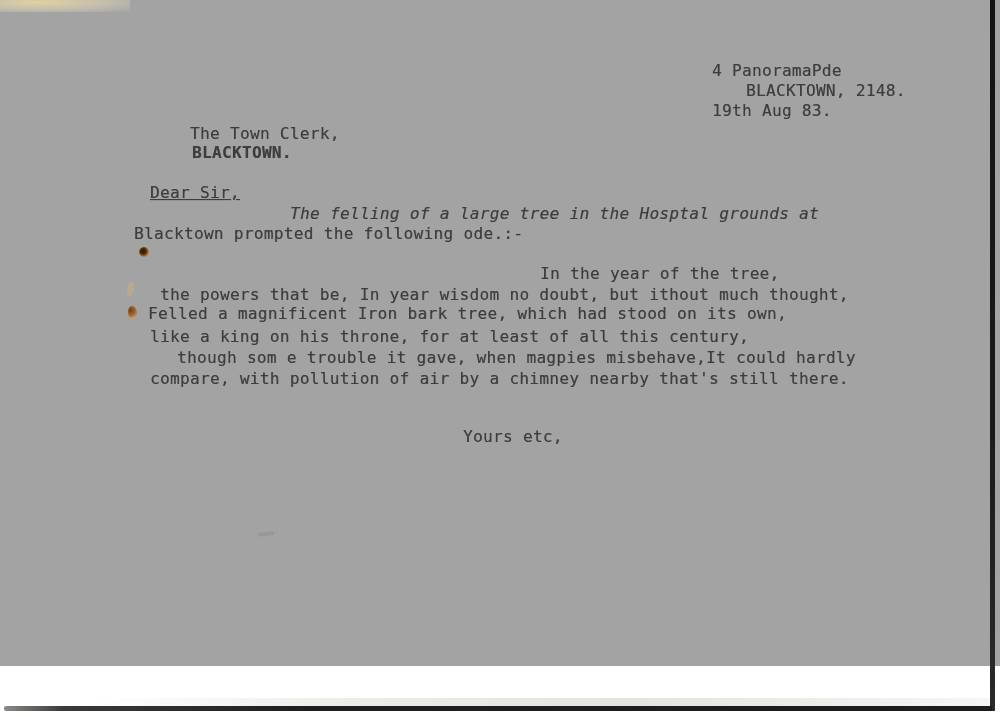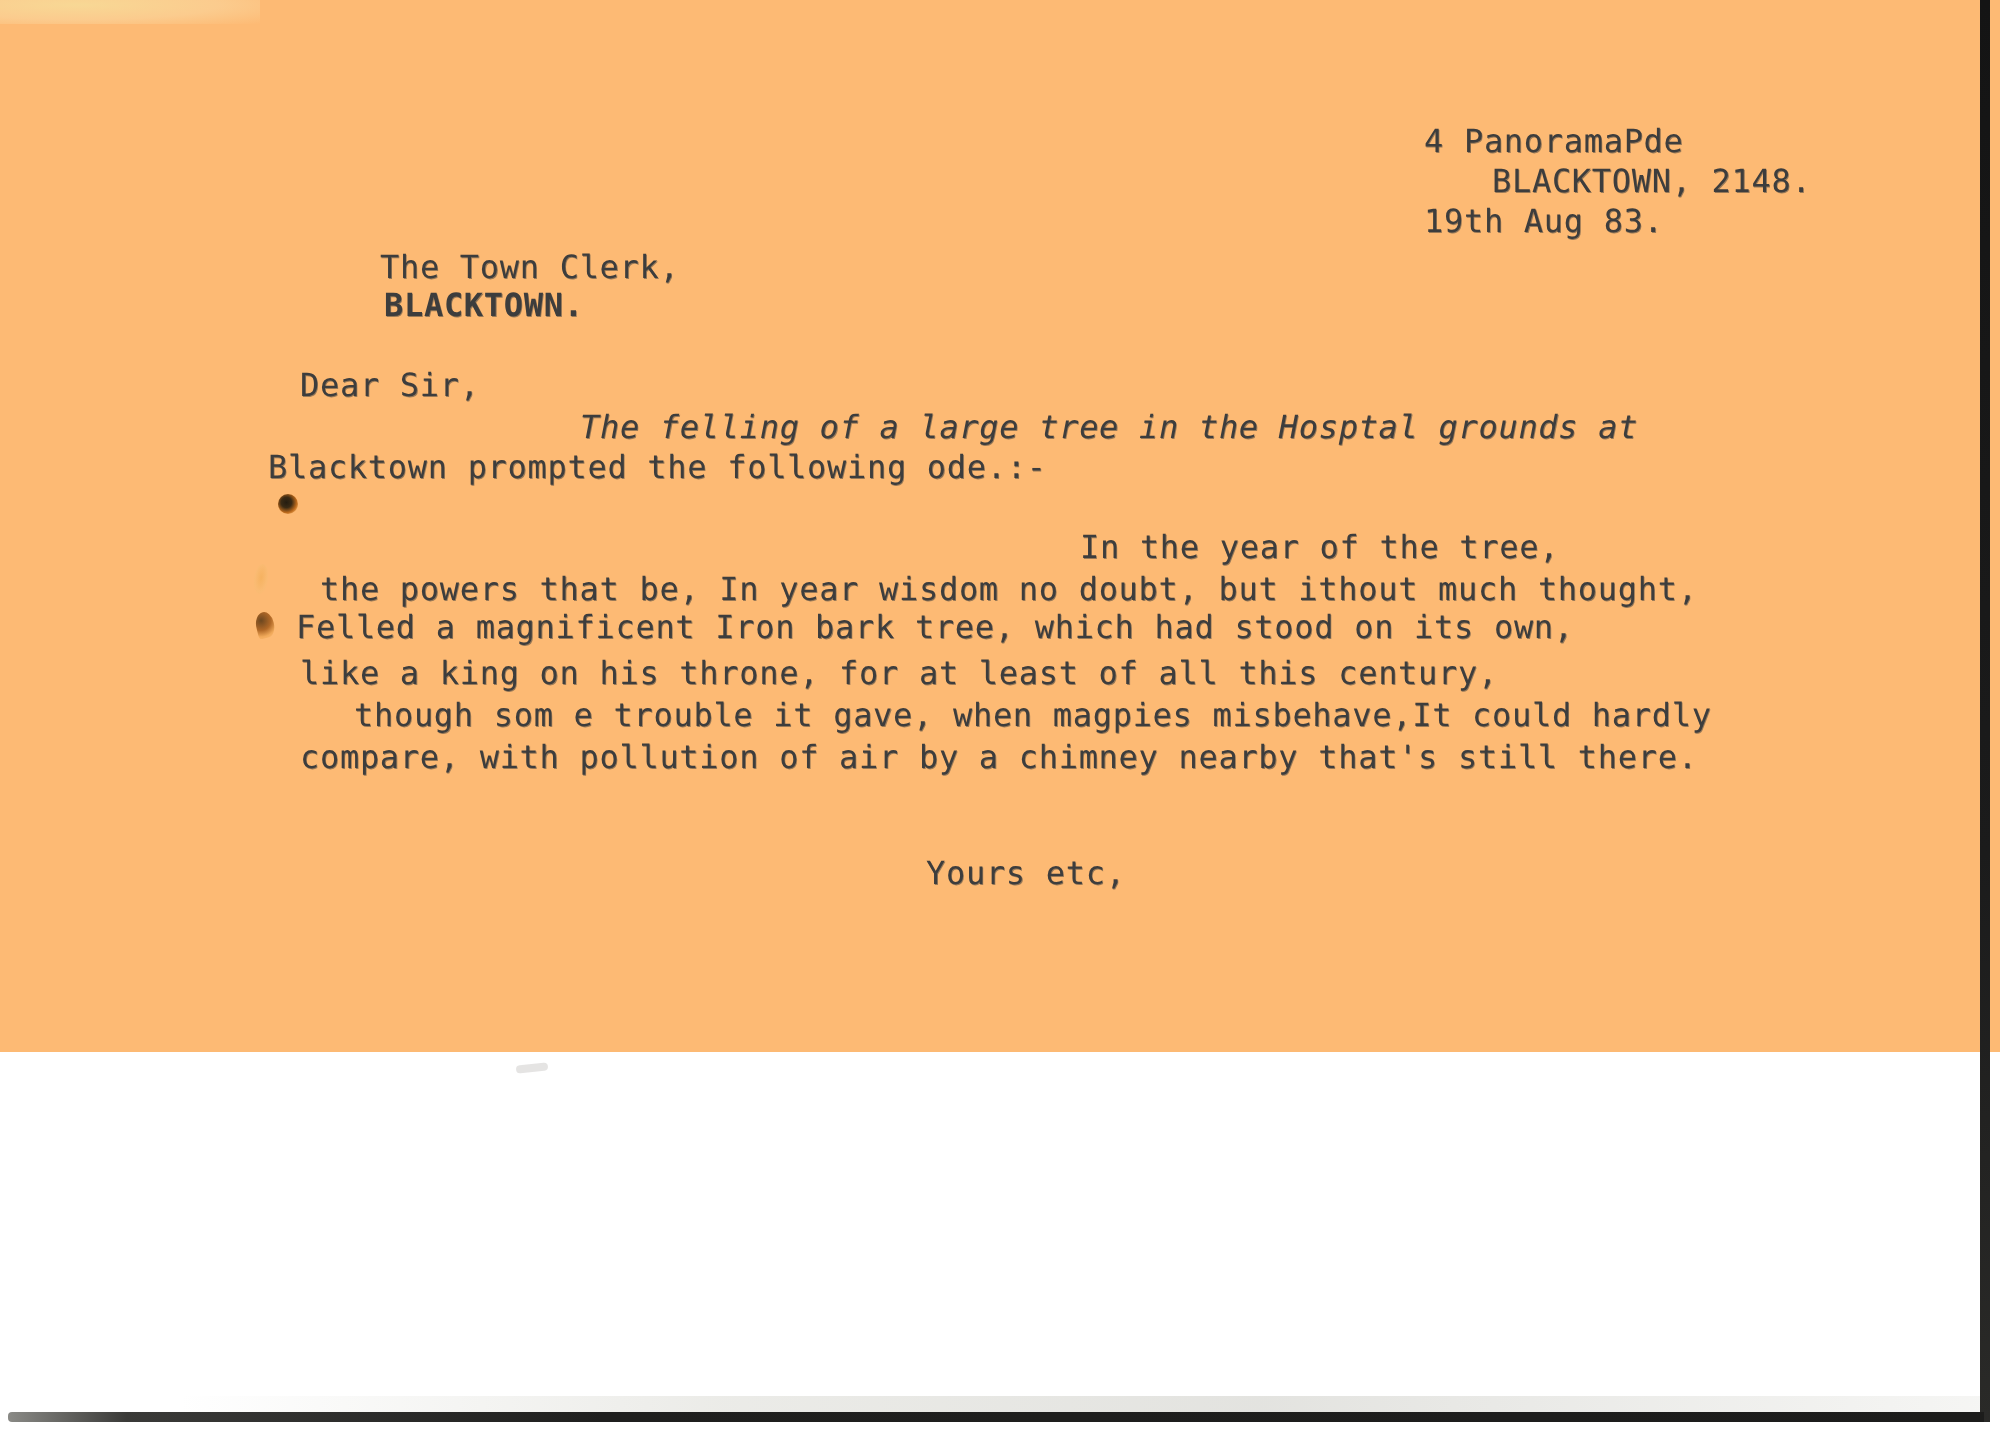--- a/index.html
+++ b/index.html
@@ -5,22 +5,22 @@
   * { margin: 0; padding: 0; box-sizing: border-box; }
   html, body {
     width: 1000px; height: 717px;
     background: #ffffff;
     overflow: hidden;
     font-family: "DejaVu Sans Mono", "Liberation Mono", monospace;
   }
   .page {
     position: absolute;
     left: 0; top: 0;
-    width: 1000px; height: 526px;
-    background: #fdba74;
+    width: 1000px; height: 666px;
+    background: #a3a3a3;
   }
   .line {
     position: absolute;
     font-size: 16px;
     line-height: 20px;
     letter-spacing: 0.35px;
     color: #3d3d3d;
     white-space: pre;
     text-shadow: 0.4px 0.3px 0.3px rgba(70,68,64,0.55);
   }
@@ -97,21 +97,21 @@
     <div class="line" style="left:712px; top:61px;">4 PanoramaPde</div>
     <div class="line" style="left:746px; top:81px;">BLACKTOWN, 2148.</div>
     <div class="line" style="left:712px; top:101px;">19th Aug 83.</div>
   </div>
 
   <div>
     <div class="line" style="left:150px; top:124px;margin-left:40px;">The Town Clerk,</div>
     <div class="line" style="left:192px; top:143px;font-weight:bold;">BLACKTOWN.</div>
   </div>
 
-  <div class="line" style="left:150px; top:183px;">Dear Sir,</div>
+  <div class="line" style="left:150px; top:183px;text-decoration:underline;">Dear Sir,</div>
 
   <div>
     <div class="line" style="left:290px; top:204px;font-style:italic;">The felling of a large tree in the Hosptal grounds at</div>
     <div class="line" style="left:134px; top:224px;">Blacktown prompted the following ode.:-</div>
   </div>
 
   <div class="stain-dot"></div>
   <div class="stain-streak"></div>
   <div class="stain-comma"></div>
 

